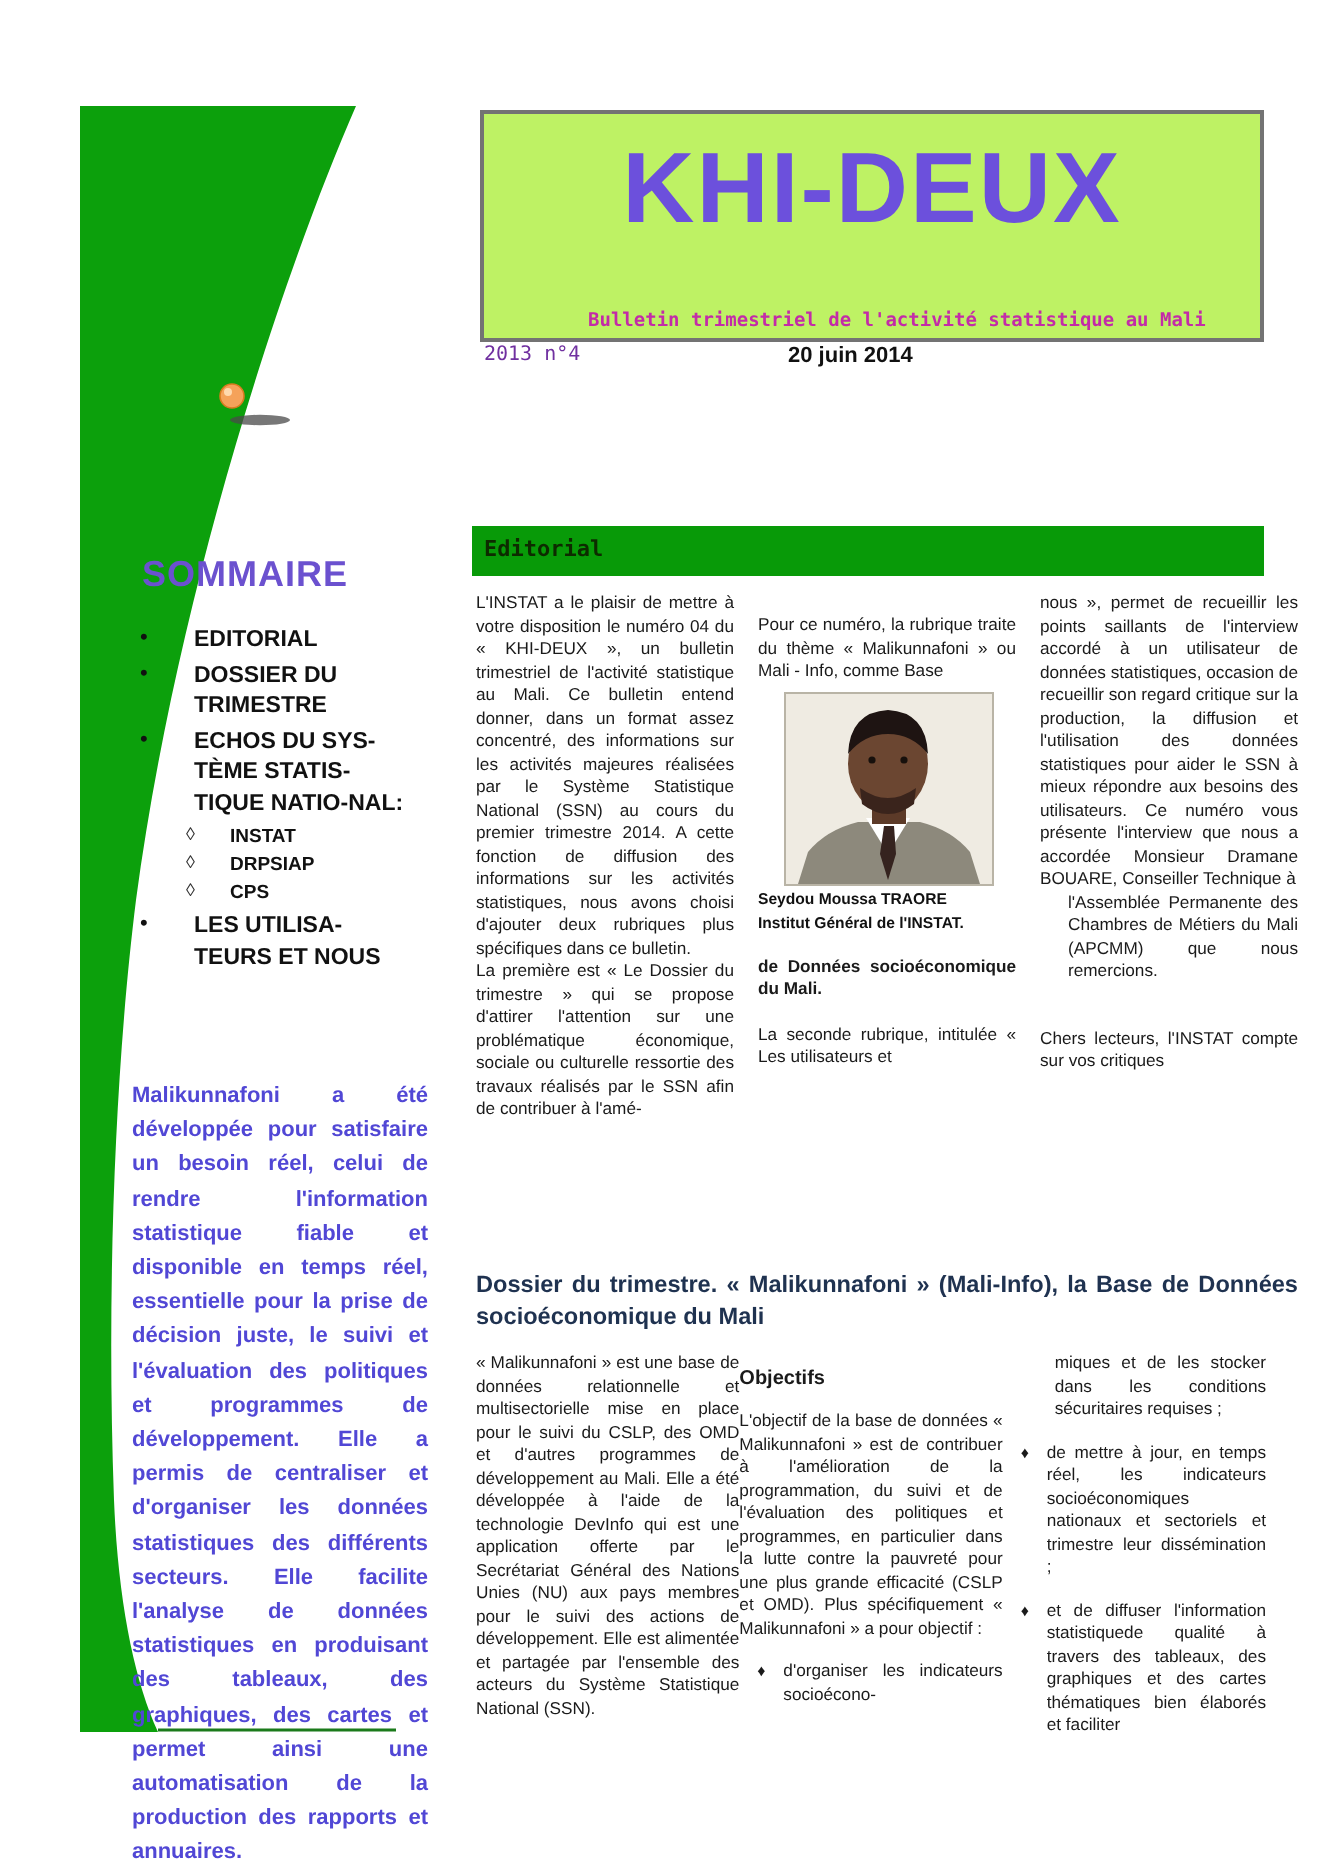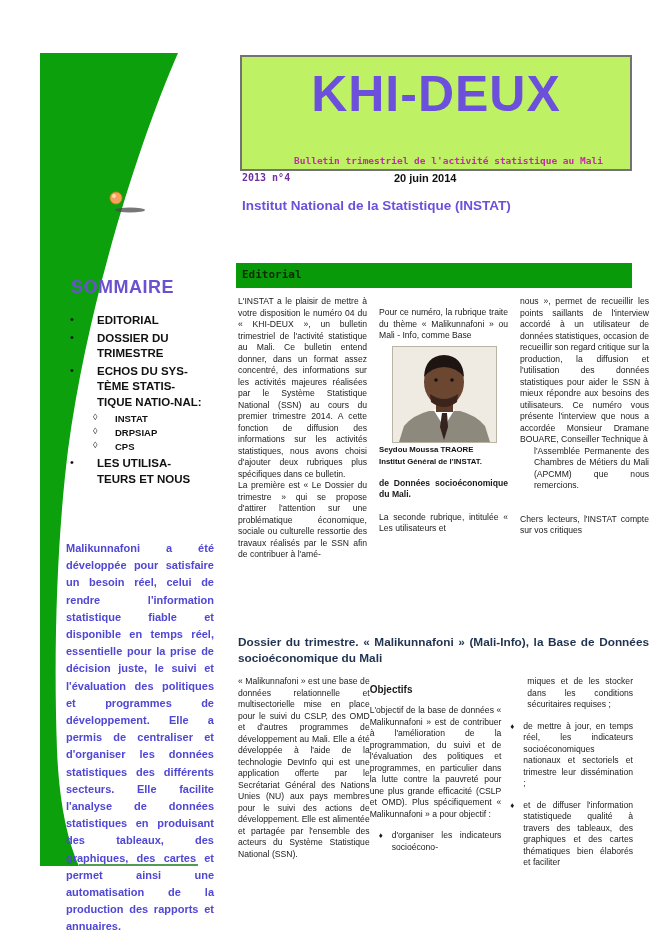--- a/index.html
+++ b/index.html
@@ -25,21 +25,21 @@
 
   
   .masthead{position:absolute;left:240px;top:55px;width:388px;height:112px;
      background:#bef264;border:2px solid #737373;z-index:2;}
   .masthead .big-title{display:block;text-align:center;margin-top:8px;
      font-size:50px;font-weight:bold;letter-spacing:1px;color:#6c50dc;}
   .masthead .subtitle{position:absolute;left:6px;bottom:3px;
      font-family:"DejaVu Sans Mono",monospace;font-size:9.5px;font-weight:bold;color:#c32ba8;padding-left:46px;}
   .meta-row{position:absolute;left:242px;top:172px;width:388px;height:14px;z-index:2;}
   .issue{position:absolute;left:0;top:0;font-family:"DejaVu Sans Mono",monospace;
-     font-size:10px;font-weight:bold;color:#7030a0;}
+     font-size:10px;font-weight:normal;color:#7030a0;}
   .date{position:absolute;left:152px;top:0;font-size:11px;font-weight:bold;color:#111;text-align:center;}
   .institute{position:absolute;left:242px;top:198px;z-index:2;
      font-size:13.5px;font-weight:bold;color:#6c50dc;}
 
   
   .section-bar{position:absolute;left:236px;top:263px;width:396px;height:25px;
      background:#089a08;z-index:2;}
   .section-bar span{display:block;padding:5px 0 0 6px;
      font-family:"DejaVu Sans Mono",monospace;font-size:11px;font-weight:bold;color:#0d2b00;}
   .ed-cols{position:absolute;left:238px;top:296px;width:411px;display:flex;gap:12px;z-index:2;}
@@ -113,21 +113,20 @@
   <div class="sidebar-para">Malikunnafoni a été développée  pour satisfaire un besoin réel, celui de rendre l'information statistique fiable et disponible en temps réel, essentielle pour la prise de décision juste, le suivi et l'évaluation des politiques et programmes de développement. Elle a permis de centraliser et d'organiser les données statistiques des différents secteurs. Elle facilite l'analyse de données statistiques en produisant des tableaux, des graphiques, des cartes et permet ainsi une automatisation de la production des rapports et annuaires.</div>
 
   <div class="masthead">
     <span class="big-title">KHI-DEUX</span>
     <span class="subtitle">Bulletin trimestriel de l'activité statistique au Mali</span>
   </div>
   <div class="meta-row">
     <span class="issue">2013 n°4</span>
     <span class="date">20 juin 2014</span>
   </div>
-  <div class="institute">Institut National de la Statistique  (INSTAT)</div>
 
   <div class="section-bar">
     <span>Editorial</span>
   </div>
 
   <div class="ed-cols">
     <div class="col">
       <p class="body-text">L'INSTAT a le plaisir de mettre à votre disposition le numéro 04 du « KHI-DEUX »,  un bulletin trimestriel de l'activité statistique au Mali. Ce bulletin entend donner, dans un format assez concentré, des informations sur les activités majeures réalisées par le Système Statistique National (SSN) au cours du premier trimestre 2014. A cette fonction de diffusion des informations sur les activités statistiques, nous avons choisi d'ajouter deux rubriques plus spécifiques dans ce bulletin.</p>
       <p class="body-text">La première est « Le Dossier du trimestre » qui se propose d'attirer l'attention sur une problématique économique, sociale ou culturelle ressortie des travaux réalisés par le SSN afin de contribuer à l'amé-</p>
     </div>

